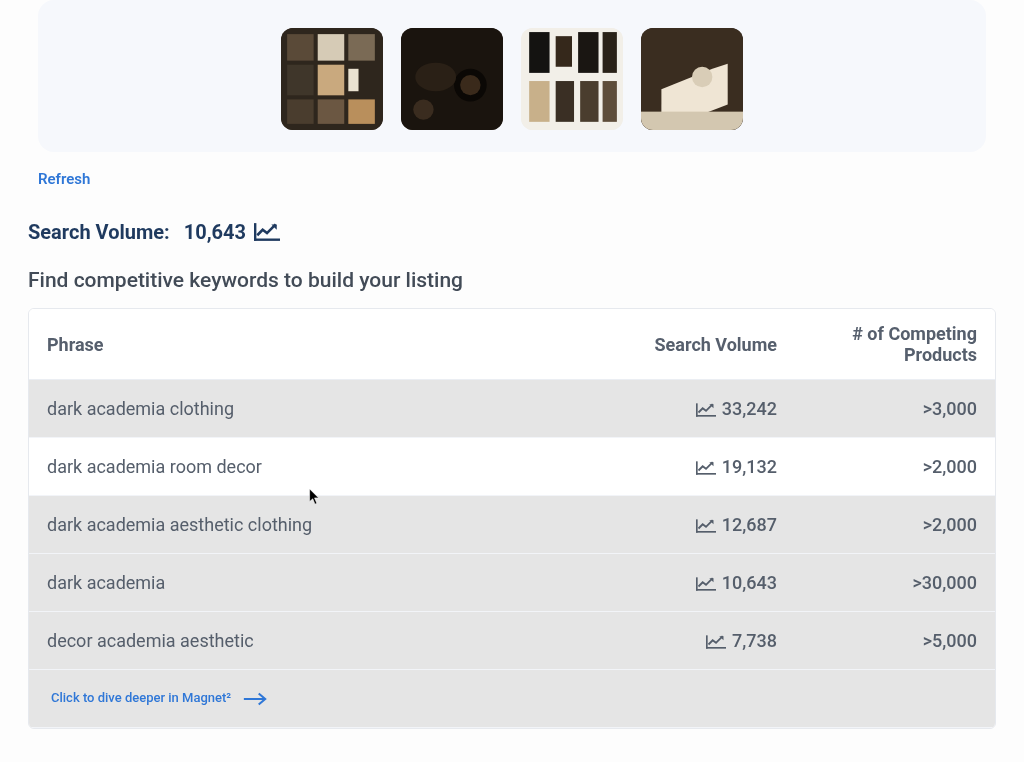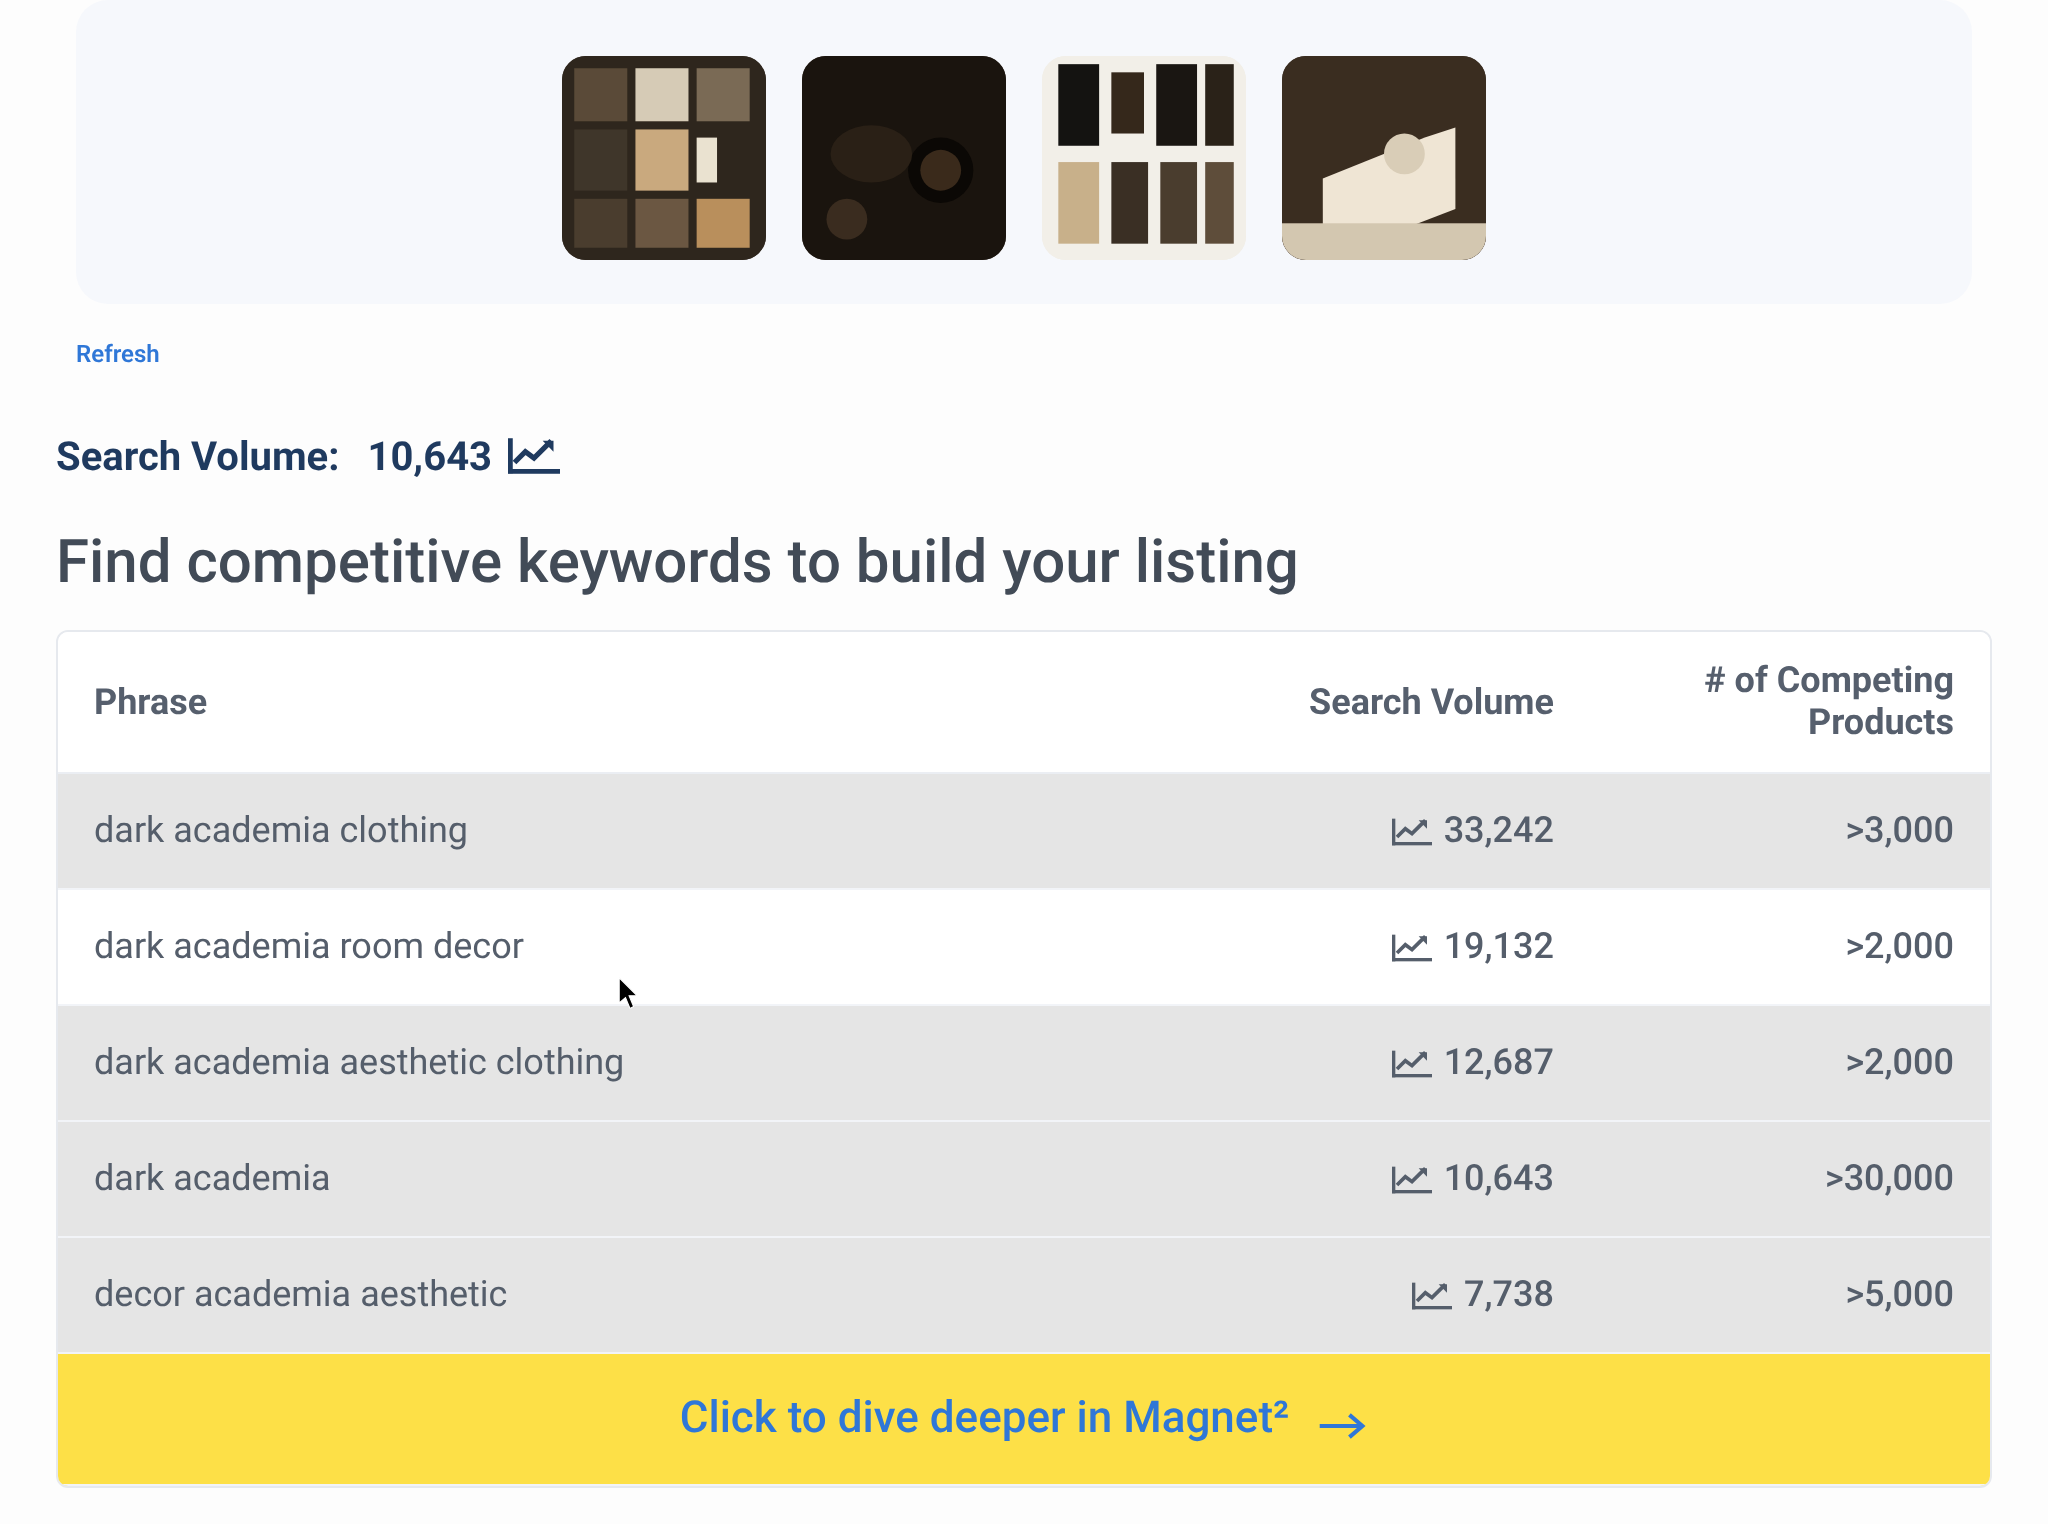--- a/index.html
+++ b/index.html
@@ -40,21 +40,21 @@
 
   .link-row {
     display: flex;
     justify-content: space-between;
     align-items: center;
     padding: 18px 38px 10px 38px;
   }
   .link {
     color: #2f77d7;
     font-weight: 600;
-    font-size: 12px;
+    font-size: 15px;
     cursor: pointer;
     display: inline-flex;
     align-items: center;
     gap: 8px;
   }
   .ext-icon { width: 18px; height: 18px; stroke: #2f77d7; stroke-width: 2; fill: none; }
 
   .volume-heading {
     padding: 22px 28px 0 28px;
     font-size: 20px;
@@ -75,21 +75,21 @@
   .trend-icon-sm {
     display: inline-flex;
     width: 20px; height: 16px;
     vertical-align: middle;
     margin-right: 6px;
   }
   .trend-icon svg, .trend-icon-sm svg { width: 100%; height: 100%; }
 
   .subheading {
     padding: 24px 28px 16px 28px;
-    font-size: 30px;
+    font-size: 21px;
     color: #424b57;
     font-weight: 500;
   }
 
   .table-wrap {
     margin: 0 28px;
     border: 1px solid #e6e9ee;
     border-radius: 6px;
     overflow: hidden;
   }
@@ -112,25 +112,25 @@
     padding: 18px 18px;
     color: #555e6b;
     border-bottom: 1px solid #f2f4f8;
   }
   tbody tr.stripe { background: #e5e5e5; }
   tbody tr.nowstripe { background: #ffffff; }
   tbody td.col-volume { text-align: right; color: #555e6b; font-weight: 500; }
   tbody td.col-competing { text-align: right; color: #555e6b; font-weight: 500; }
 
   .cta-row td {
-    text-align: center;
+    text-align: left;
     padding: 20px 22px;
-    background: #fde047;
+    background: #e5e5e5;
     color: #2f77d7;
-    font-size: 22px;
+    font-size: 13px;
     font-weight: 500;
     cursor: pointer;
   }
   .arrow-icon {
     display: inline-block;
     vertical-align: middle;
     width: 26px; height: 16px;
     margin-left: 8px;
   }
   .arrow-icon svg { width: 100%; height: 100%; stroke: #2f77d7; stroke-width: 2.2; fill: none; }

